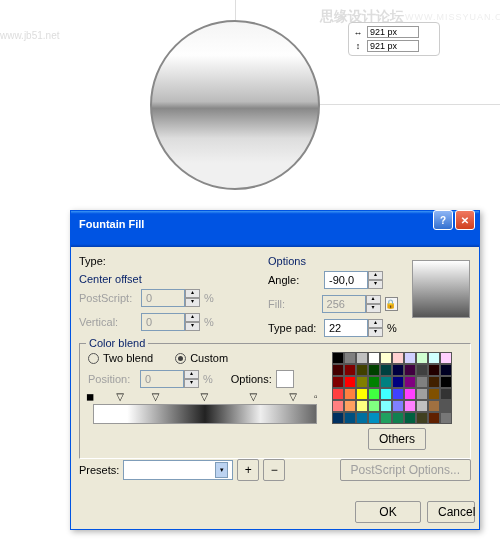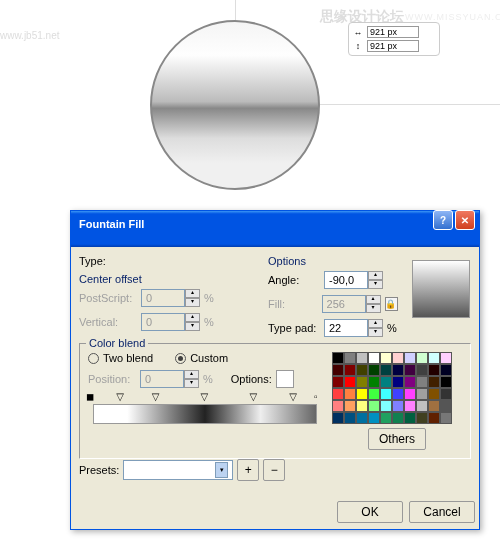--- a/index.html
+++ b/index.html
@@ -267,19 +267,20 @@
 
     <div class="row">
       <span class="lbl">Presets:</span>
       <div class="combo" style="width:110px">
           <span></span>
           <span class="combo-arrow">▾</span>
         </div>
       <button class="btn" style="width:22px;padding:0">+</button>
       <button class="btn" style="width:22px;padding:0">−</button>
       <span style="flex:1"></span>
+      <button class="btn dis">PostScript Options...</button>
     </div>
   </div>
   <div class="btn-row">
     <button class="btn" style="width:66px">OK</button>
-    <button class="btn" style="width:66px">Cancel</button>
+    <button class="btn" style="width:48px">Cancel</button>
   </div>
 </div>
 
 </body></html>

